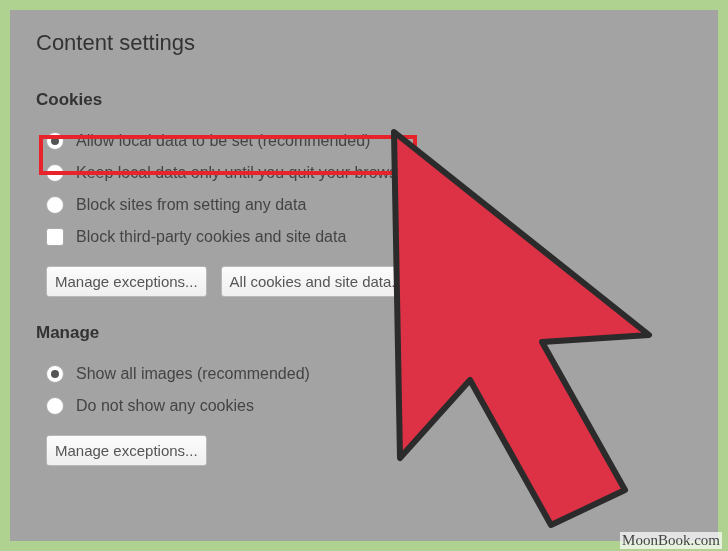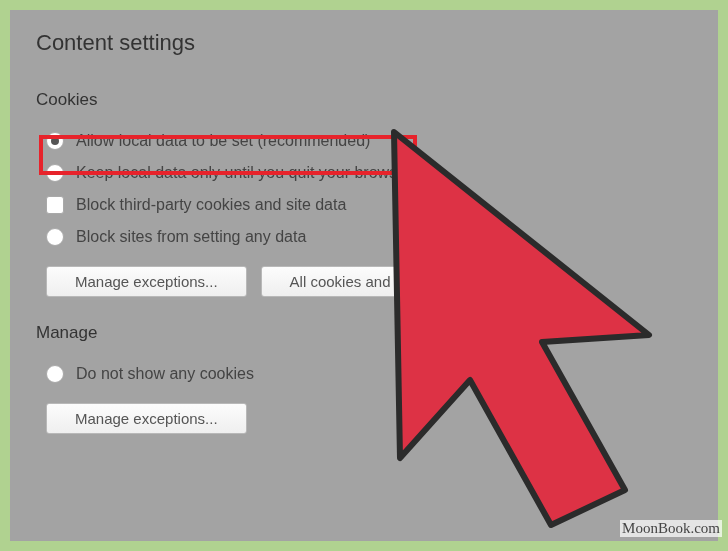--- a/index.html
+++ b/index.html
@@ -17,21 +17,21 @@
     color: #333;
   }
   .page-title {
     font-size: 22px;
     font-weight: 400;
     color: #333;
     margin-bottom: 34px;
   }
   .section-title {
     font-size: 17px;
-    font-weight: 400;
+    font-weight: 700;
     color: #333;
     margin-bottom: 16px;
   }
   .opt-row {
     display: flex;
     gap: 12px;
     padding: 6px 0 6px 10px;
     margin-bottom: 2px;
     font-size: 16px;
     color: #444;
@@ -59,39 +59,39 @@
     background: #fff;
   }
   .btn-row {
     display: flex;
     gap: 14px;
     margin: 14px 0 26px 10px;
   }
   .btn {
     border: 1px solid #b8b8b8;
     border-radius: 3px;
-    padding: 6px 28px;
+    padding: 6px 8px;
     font-size: 15px;
     color: #555;
     background: linear-gradient(#fcfcfc, #efefef);
     cursor: pointer;
     font-family: inherit;
   }
   .highlight-box {
     position: absolute;
     border: 4px solid #e7232b;
     pointer-events: none;
   }
   .cursor-overlay {
     position: absolute;
     pointer-events: none;
   }
   .watermark {
     position: absolute;
-    right: 6px; bottom: 14px;
+    right: 6px; bottom: 2px;
     font-size: 15px;
     color: #444;
     background: rgba(255,255,255,0.7);
     padding: 0 2px;
     font-family: Georgia, serif;
   }
 </style>
 </head>
 <body>
 
@@ -102,35 +102,39 @@
 
   <div class="opt-row">
     <span class="radio checked"></span>
     <span>Allow local data to be set (recommended)</span>
   </div>
   <div class="opt-row">
     <span class="radio"></span>
     <span>Keep local data only until you quit your browser</span>
   </div>
   <div class="opt-row">
+    <span class="radio"></span>
+    <span>Block sites from setting any data</span>
+  </div>
+  <div class="opt-row">
     <span class="checkbox"></span>
     <span>Block third-party cookies and site data</span>
-  </div>
-  <div class="opt-row">
-    <span class="radio"></span>
-    <span>Block sites from setting any data</span>
   </div>
 
   <div class="btn-row">
     <button class="btn">Manage exceptions...</button>
     <button class="btn">All cookies and site data...</button>
   </div>
 
   <h2 class="section-title">Manage</h2>
 
+  <div class="opt-row">
+    <span class="radio checked"></span>
+    <span>Show all images (recommended)</span>
+  </div>
   <div class="opt-row">
     <span class="radio"></span>
     <span>Do not show any cookies</span>
   </div>
 
   <div class="btn-row" style="margin-bottom:0">
     <button class="btn">Manage exceptions...</button>
   </div>
 </div>
 

